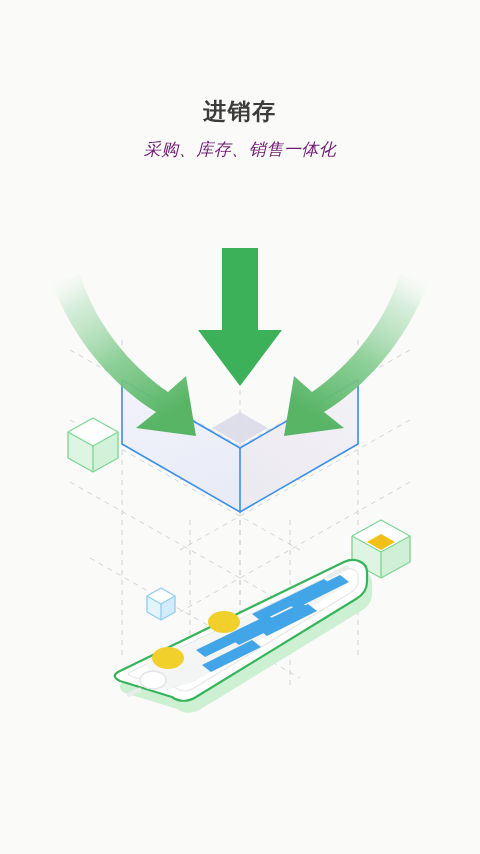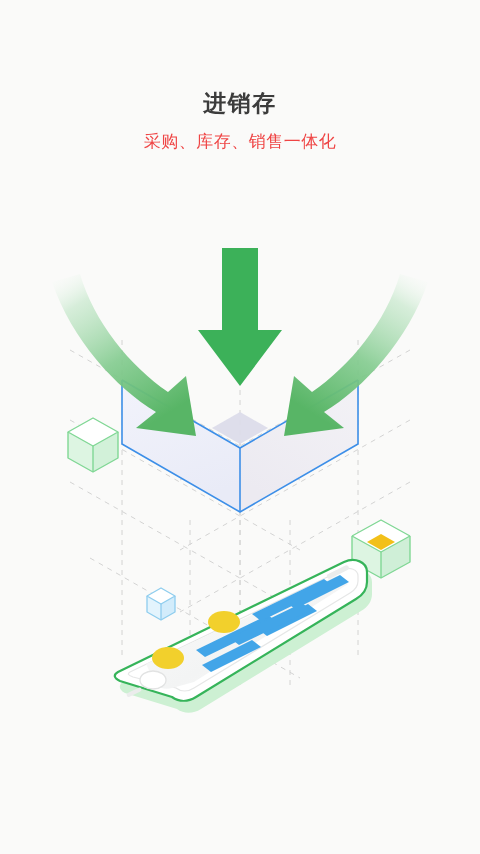--- a/index.html
+++ b/index.html
@@ -25,28 +25,29 @@
     top: 88px;
     width: 480px;
     text-align: center;
   }
   .title {
     font-size: 23px;
     font-weight: bold;
     color: #3c3c3c;
     letter-spacing: 1.5px;
     line-height: 30px;
-    margin: 0;
+    margin: 8px;
   }
   .subtitle {
     font-size: 17px;
-    color: #ef4444;
+    color: #701a75;
     letter-spacing: 0.5px;
     line-height: 24px;
     margin: 12px 0 0 0;
+    font-style: italic;
   }
   .illustration {
     position: absolute;
     left: 0;
     top: 190px;
     width: 480px;
     height: 620px;
   }
   .illustration svg {
     display: block;

